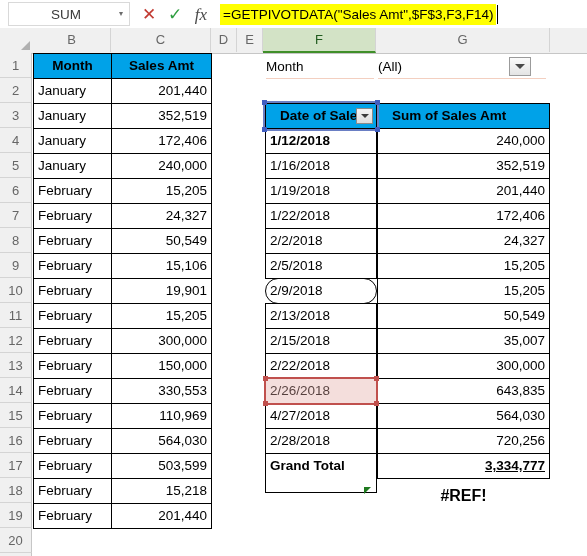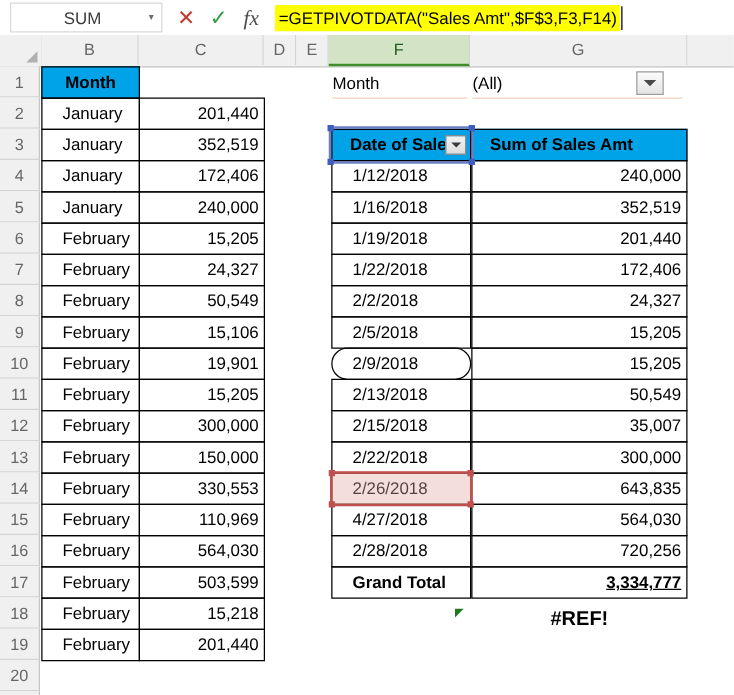--- a/index.html
+++ b/index.html
@@ -166,21 +166,21 @@
     font-weight: bold;
     text-align: center;
   }
   .hdr-blue-left {
     background: #00a2e8;
     color: #000;
     font-weight: bold;
     text-align: left;
     padding-left: 14px;
   }
-  .txt-left  { text-align: left;  padding-left: 16px; }
+  .txt-left  { text-align: left;  padding-left: 4px; }
   .txt-right { text-align: right; padding-right: 4px; }
   .bold { font-weight: bold; }
 
   
   #filter-label, #filter-value {
     position: absolute;
     font-size: 13.5px;
     border-bottom: 1px solid #f3cfc0;
     box-sizing: border-box;
   }
@@ -298,20 +298,21 @@
   <div class="rowh" style="top:350px; height:25px; line-height:25px;">14</div>
   <div class="rowh" style="top:375px; height:25px; line-height:25px;">15</div>
   <div class="rowh" style="top:400px; height:25px; line-height:25px;">16</div>
   <div class="rowh" style="top:425px; height:25px; line-height:25px;">17</div>
   <div class="rowh" style="top:450px; height:25px; line-height:25px;">18</div>
   <div class="rowh" style="top:475px; height:25px; line-height:25px;">19</div>
   <div class="rowh" style="top:500px; height:25px; line-height:25px;">20</div>
   <div class="rowh" style="top:525px; height:25px; line-height:25px;">21</div>
 
   <div class="cell bordered hdr-blue" style="left:33px; top:25px; width:79px; height:26px; line-height:24px;">Month</div>
+  <div class="cell bordered hdr-blue" style="left:111px; top:25px; width:101px; height:26px; line-height:24px;">Sales Amt</div>
 
   <div class="cell bordered txt-left" style="left:33px; top:50px; width:79px; height:26px; line-height:24px;">January</div>
   <div class="cell bordered txt-right" style="left:111px; top:50px; width:101px; height:26px; line-height:24px;">201,440</div>
   <div class="cell bordered txt-left" style="left:33px; top:75px; width:79px; height:26px; line-height:24px;">January</div>
   <div class="cell bordered txt-right" style="left:111px; top:75px; width:101px; height:26px; line-height:24px;">352,519</div>
   <div class="cell bordered txt-left" style="left:33px; top:100px; width:79px; height:26px; line-height:24px;">January</div>
   <div class="cell bordered txt-right" style="left:111px; top:100px; width:101px; height:26px; line-height:24px;">172,406</div>
   <div class="cell bordered txt-left" style="left:33px; top:125px; width:79px; height:26px; line-height:24px;">January</div>
   <div class="cell bordered txt-right" style="left:111px; top:125px; width:101px; height:26px; line-height:24px;">240,000</div>
   <div class="cell bordered txt-left" style="left:33px; top:150px; width:79px; height:26px; line-height:24px;">February</div>
@@ -348,21 +349,21 @@
   <div id="filter-dropdown" style="left:509px; top:29px;">
       <span class="arr"></span>
     </div>
 
   <div class="cell bordered hdr-blue-left" style="left:265px; top:75px; width:112px; height:26px; line-height:24px;">Date of Sale</div>
   <div class="pivot-arrow" style="left:356px; top:80px;">
       <span class="arr"></span>
     </div>
   <div class="cell bordered hdr-blue-left" style="left:377px; top:75px; width:173px; height:26px; line-height:24px;">Sum of Sales Amt</div>
 
-  <div class="cell bordered txt-left" style="left:265px; top:100px; width:112px; height:26px; line-height:24px;">1/12/2018</div>
+  <div class="cell bordered txt-left" style="left:265px; top:100px; width:112px; height:26px; line-height:24px;font-weight:bold;">1/12/2018</div>
   <div class="cell bordered txt-right" style="left:377px; top:100px; width:173px; height:26px; line-height:24px;">240,000</div>
   <div class="cell bordered txt-left" style="left:265px; top:125px; width:112px; height:26px; line-height:24px;">1/16/2018</div>
   <div class="cell bordered txt-right" style="left:377px; top:125px; width:173px; height:26px; line-height:24px;">352,519</div>
   <div class="cell bordered txt-left" style="left:265px; top:150px; width:112px; height:26px; line-height:24px;">1/19/2018</div>
   <div class="cell bordered txt-right" style="left:377px; top:150px; width:173px; height:26px; line-height:24px;">201,440</div>
   <div class="cell bordered txt-left" style="left:265px; top:175px; width:112px; height:26px; line-height:24px;">1/22/2018</div>
   <div class="cell bordered txt-right" style="left:377px; top:175px; width:173px; height:26px; line-height:24px;">172,406</div>
   <div class="cell bordered txt-left" style="left:265px; top:200px; width:112px; height:26px; line-height:24px;">2/2/2018</div>
   <div class="cell bordered txt-right" style="left:377px; top:200px; width:173px; height:26px; line-height:24px;">24,327</div>
   <div class="cell bordered txt-left" style="left:265px; top:225px; width:112px; height:26px; line-height:24px;">2/5/2018</div>
@@ -375,21 +376,21 @@
   <div class="cell bordered txt-right" style="left:377px; top:300px; width:173px; height:26px; line-height:24px;">35,007</div>
   <div class="cell bordered txt-left" style="left:265px; top:325px; width:112px; height:26px; line-height:24px;">2/22/2018</div>
   <div class="cell bordered txt-right" style="left:377px; top:325px; width:173px; height:26px; line-height:24px;">300,000</div>
   <div class="cell bordered txt-left" style="left:265px; top:350px; width:112px; height:26px; line-height:24px;">2/26/2018</div>
   <div class="cell bordered txt-right" style="left:377px; top:350px; width:173px; height:26px; line-height:24px;">643,835</div>
   <div class="cell bordered txt-left" style="left:265px; top:375px; width:112px; height:26px; line-height:24px;">4/27/2018</div>
   <div class="cell bordered txt-right" style="left:377px; top:375px; width:173px; height:26px; line-height:24px;">564,030</div>
   <div class="cell bordered txt-left" style="left:265px; top:400px; width:112px; height:26px; line-height:24px;">2/28/2018</div>
   <div class="cell bordered txt-right" style="left:377px; top:400px; width:173px; height:26px; line-height:24px;">720,256</div>
 
-  <div class="cell bordered txt-left bold" style="left:265px; top:425px; width:112px; height:26px; line-height:24px;">Grand Total</div>
+  <div class="cell bordered txt-left bold" style="left:265px; top:425px; width:112px; height:40px; line-height:24px;">Grand Total</div>
   <div class="cell bordered txt-right bold" style="left:377px; top:425px; width:173px; height:26px; line-height:24px;text-decoration:underline;">3,334,777</div>
 
   <div class="ref-sel ref-blue" style="left:263px; top:73px; width:116px; height:30px;">
     <span class="hnd" style="left:-3px;  top:-3px;"></span>
     <span class="hnd" style="right:-3px; top:-3px;"></span>
     <span class="hnd" style="left:-3px;  bottom:-3px;"></span>
     <span class="hnd" style="right:-3px; bottom:-3px;"></span>
   </div>
 
   <div class="ref-sel ref-red" style="left:264px; top:349px; width:114px; height:28px;">

